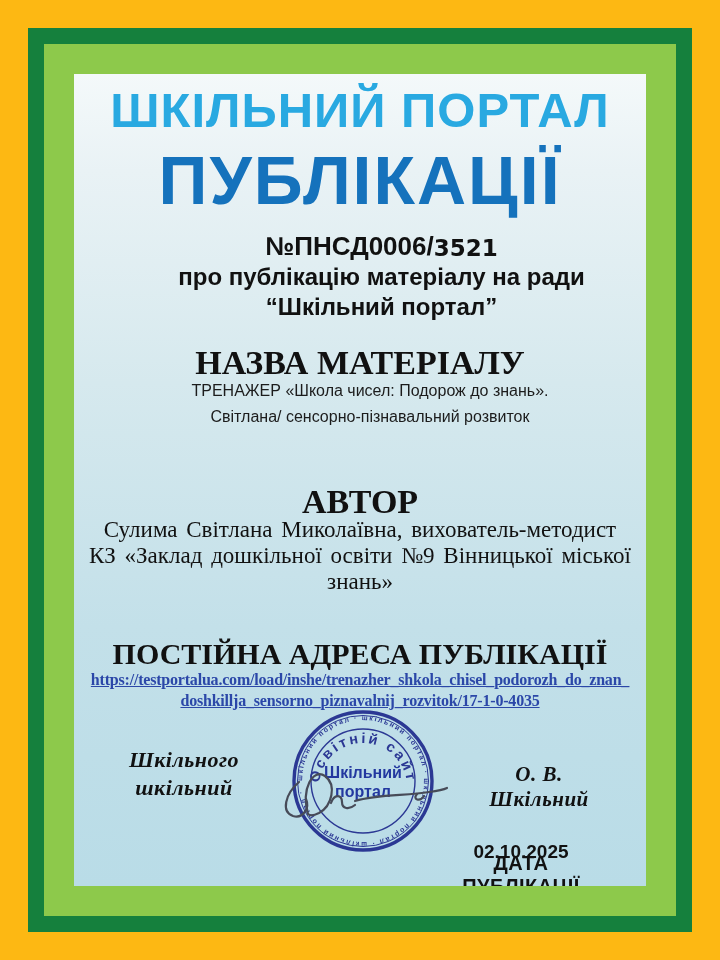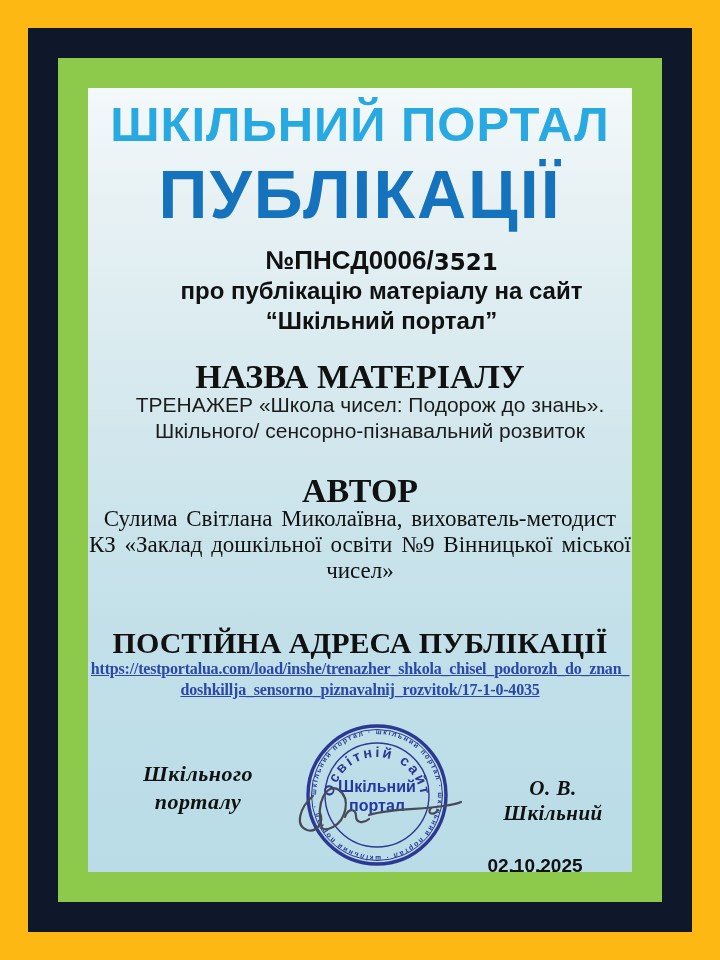--- a/index.html
+++ b/index.html
@@ -1,19 +1,19 @@
 <!DOCTYPE html>
 <html><head>
 <meta charset="utf-8">
 <style>
   html,body{margin:0;padding:0;}
   body{width:720px;height:960px;font-family:"Liberation Sans",sans-serif;}
 
   .frame-outer{width:720px;height:960px;box-sizing:border-box;padding:28px;background:#FDB813;}
-  .frame-blue{width:100%;height:100%;box-sizing:border-box;padding:30px;background:#0f172a;}
+  .frame-blue{width:100%;height:100%;box-sizing:border-box;padding:16px;background:#15803d;}
   .frame-green{width:100%;height:100%;box-sizing:border-box;padding:30px;background:#8DC94B;}
   .panel{
     width:100%;height:100%;position:relative;overflow:hidden;text-align:center;
     background:linear-gradient(180deg,#F4F9FA 0%,#E9F2F5 12%,#D6E9EE 38%,#C3E0E9 68%,#B9DCE7 100%);
   }
 
   .portal-title{
     margin:8px 0 0 0;
     font-size:49px;font-weight:bold;letter-spacing:1px;
     color:#29A9E1;line-height:56px;
@@ -26,23 +26,23 @@
 
   .cert-number-block{margin-top:13px;color:#111;font-weight:bold;line-height:30px;font-size:24px;margin-left:43px;}
   .cert-number{font-size:26px;}
   .cert-number-value{font-family:"DejaVu Sans",sans-serif;font-size:23px;position:relative;top:1px;font-weight:bold;}
 
   .material-block{margin-top:26px;}
   .section-heading{
     font-family:"Liberation Serif",serif;font-weight:bold;color:#111;
     font-size:34px;line-height:30px;margin:0;
   }
-  .material-line{font-size:21px;line-height:26px;color:#1c1c1c;font-family:"Liberation Sans",sans-serif;margin-left:20px;}
+  .material-line{font-size:16px;line-height:26px;color:#1c1c1c;font-family:"Liberation Sans",sans-serif;margin-left:20px;}
 
-  .author-block{margin-top:32px;}
+  .author-block{margin-top:57px;}
   .serif-line{
     font-family:"Liberation Serif",serif;font-size:23px;line-height:26px;color:#111;word-spacing:3px;
   }
 
   .publication-block{margin-top:44px;}
   .publication-block .section-heading{font-size:30px;}
   .url-line{
     font-family:"Liberation Serif",serif;font-size:16px;line-height:21px;
     color:#2B47A8;font-weight:bold;letter-spacing:-0.2px;
     display:block;
@@ -77,46 +77,46 @@
 <div class="frame-outer">
   <div class="frame-blue">
     <div class="frame-green">
       <div class="panel">
 
         <div class="portal-title">ШКІЛЬНИЙ ПОРТАЛ</div>
         <div class="cert-title">ПУБЛІКАЦІЇ</div>
 
         <div class="cert-number-block">
           <div><span class="cert-number">№ПНСД0006/</span><span class="cert-number-value">3521</span></div>
-          <div>про публікацію матеріалу на сайт</div>
+          <div>про публікацію матеріалу на ради</div>
           <div>“Шкільний портал”</div>
         </div>
 
         <div class="material-block">
           <div class="section-heading">НАЗВА  МАТЕРІАЛУ</div>
           <div class="material-line">ТРЕНАЖЕР  «Школа чисел: Подорож до знань».</div>
-          <div class="material-line">Шкільного/ сенсорно-пізнавальний розвиток</div>
+          <div class="material-line">Світлана/ сенсорно-пізнавальний розвиток</div>
         </div>
 
         <div class="author-block">
           <div class="section-heading">АВТОР</div>
           <div class="serif-line">Сулима  Світлана  Миколаївна,  вихователь-методист</div>
           <div class="serif-line">КЗ «Заклад  дошкільної  освіти  №9 Вінницької  міської</div>
-          <div class="serif-line">чисел»</div>
+          <div class="serif-line">знань»</div>
         </div>
 
         <div class="publication-block">
           <div class="section-heading">ПОСТІЙНА   АДРЕСА  ПУБЛІКАЦІЇ</div>
           <a class="url-link" href="#"><span class="url-line">https://testportalua.com/load/inshe/trenazher_shkola_chisel_podorozh_do_znan_</span><span class="url-line">doshkillja_sensorno_piznavalnij_rozvitok/17-1-0-4035</span></a>
         </div>
 
         <div class="footer">
 
           <div class="admin-label">
-            <div>Шкільного порталу</div>
+            <div>Шкільного шкільний</div>
           </div>
 
           <div class="stamp-wrap">
             <svg width="148" height="148" viewBox="0 0 148 148">
               <defs>
                 <path id="ringPath" d="M 74,74 m -61,0 a 61,61 0 1,1 122,0 a 61,61 0 1,1 -122,0"></path>
                 <path id="arcPath" d="M 74,74 m -44,6 a 44,44 0 0,1 88,0"></path>
               </defs>
               <circle cx="74" cy="74" r="69" fill="none" stroke="#2B3894" stroke-width="3.4"></circle>
               <circle cx="74" cy="74" r="65.5" fill="none" stroke="#2B3894" stroke-width="1"></circle>

